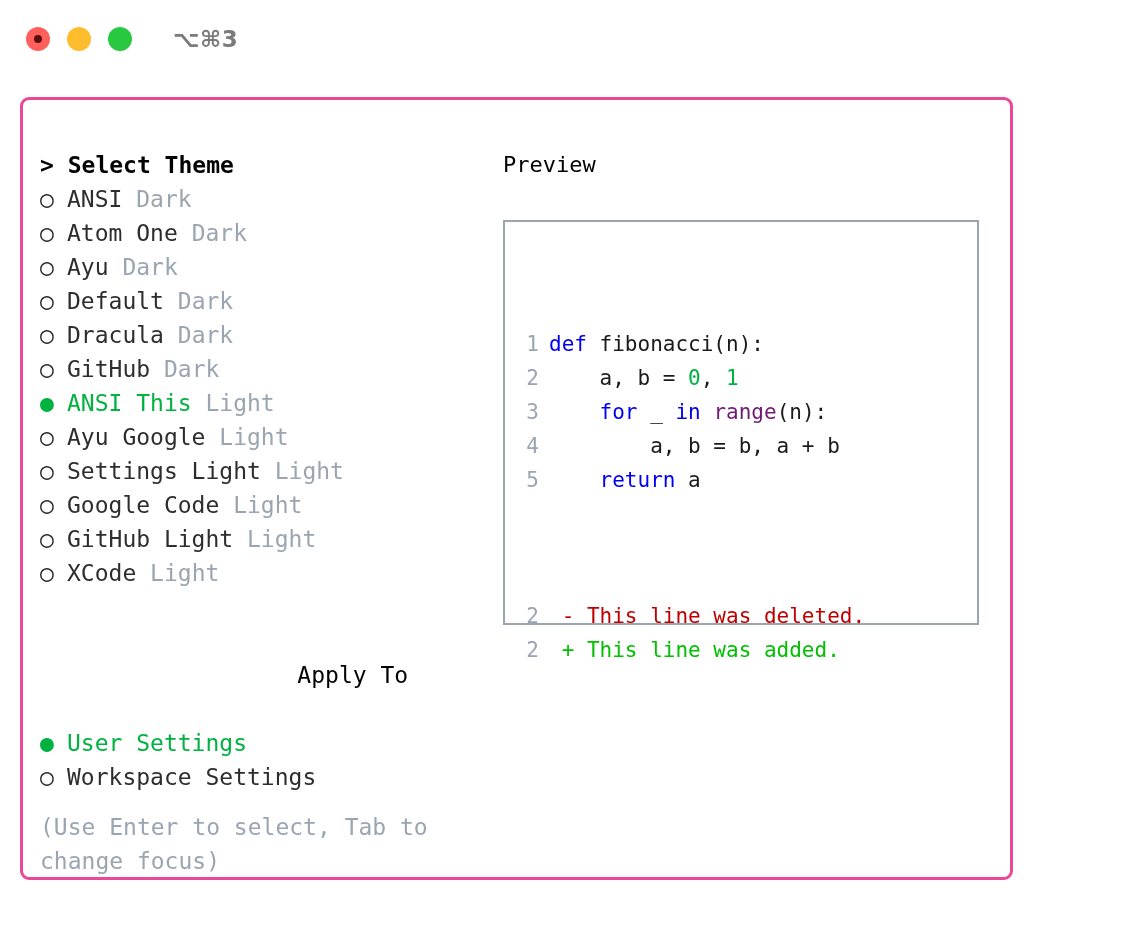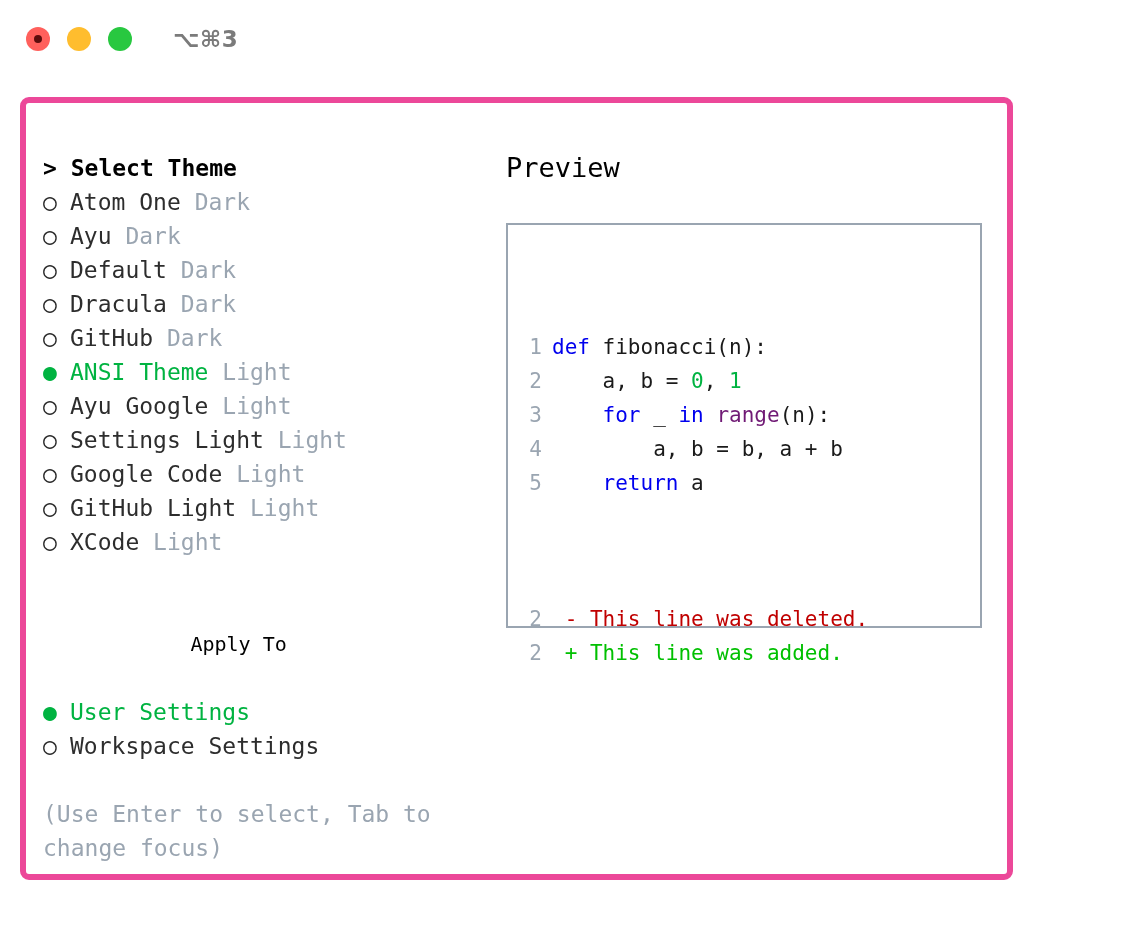--- a/index.html
+++ b/index.html
@@ -59,21 +59,21 @@
     font-weight: bold;
     letter-spacing: 0.5px;
     font-family: "DejaVu Sans", "Liberation Sans", sans-serif;
   }
 
   
   .terminal {
     position: absolute;
     left: 20px; top: 97px;
     width: 993px; height: 783px;
-    border: 6px solid #ec4899;
+    border: 3px solid #ec4899;
     border-radius: 9px;
     background: #ffffff;
     box-sizing: border-box;
   }
   .cols {
     position: absolute;
     left: 0; top: 0;
     width: 100%; height: 100%;
   }
 
@@ -103,44 +103,45 @@
     width: 27px;
     color: #2d2d2d;
   }
   .marker.on { color: #00b341; }
   .opt.sel .label { color: #00b341; }
   .label { color: #2d2d2d; }
   .tag {
     color: #9aa5b1;
   }
   .group-label {
-    font-size: 20px;
+    font-size: 23px;
     line-height: 34px;
     color: #000000;
     white-space: pre;
     display: block;
+    text-align: center;
   }
   .spacer { height: 34px; }
   .hint {
     font-size: 23px;
     line-height: 34px;
     color: #9aa5b1;
     width: 410px;
-    margin-top: 34px;
+    margin-top: 16px;
   }
 
   
   .right {
     position: absolute;
     left: 480px;
     top: 48px;
     width: 490px;
   }
   .preview-title {
-    font-size: 27px;
+    font-size: 22px;
     color: #000000;
     line-height: 34px;
     white-space: pre;
   }
   .preview-box {
     margin-top: 38px;
     width: 476px;
     height: 405px;
     border: 2px solid #9aa5b1;
     box-sizing: border-box;
@@ -184,26 +185,27 @@
     </div>
     <div class="shortcut">⌥⌘3</div>
   </div>
 
   <div class="terminal">
     <div class="cols">
 
       <div class="left">
         <div class="hdr">&gt; Select Theme</div>
         <div id="theme-options">
+            <div class="opt"><span class="marker">○</span><span class="label">ANSI</span><span class="tag"> Dark</span></div>
             <div class="opt"><span class="marker">○</span><span class="label">Atom One</span><span class="tag"> Dark</span></div>
             <div class="opt"><span class="marker">○</span><span class="label">Ayu</span><span class="tag"> Dark</span></div>
             <div class="opt"><span class="marker">○</span><span class="label">Default</span><span class="tag"> Dark</span></div>
             <div class="opt"><span class="marker">○</span><span class="label">Dracula</span><span class="tag"> Dark</span></div>
             <div class="opt"><span class="marker">○</span><span class="label">GitHub</span><span class="tag"> Dark</span></div>
-            <div class="opt sel"><span class="marker on">●</span><span class="label">ANSI Theme</span><span class="tag"> Light</span></div>
+            <div class="opt sel"><span class="marker on">●</span><span class="label">ANSI This</span><span class="tag"> Light</span></div>
             <div class="opt"><span class="marker">○</span><span class="label">Ayu Google</span><span class="tag"> Light</span></div>
             <div class="opt"><span class="marker">○</span><span class="label">Settings Light</span><span class="tag"> Light</span></div>
             <div class="opt"><span class="marker">○</span><span class="label">Google Code</span><span class="tag"> Light</span></div>
             <div class="opt"><span class="marker">○</span><span class="label">GitHub Light</span><span class="tag"> Light</span></div>
             <div class="opt"><span class="marker">○</span><span class="label">XCode</span><span class="tag"> Light</span></div>
           </div>
 
         <div class="spacer"></div>
 
         <div class="group-label">

